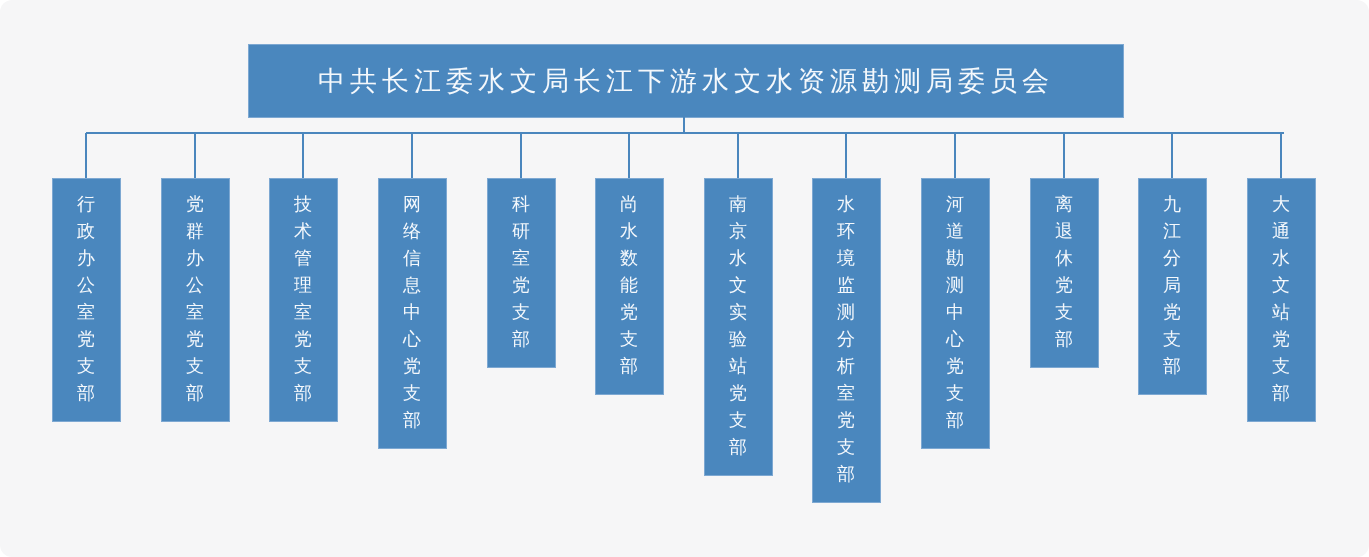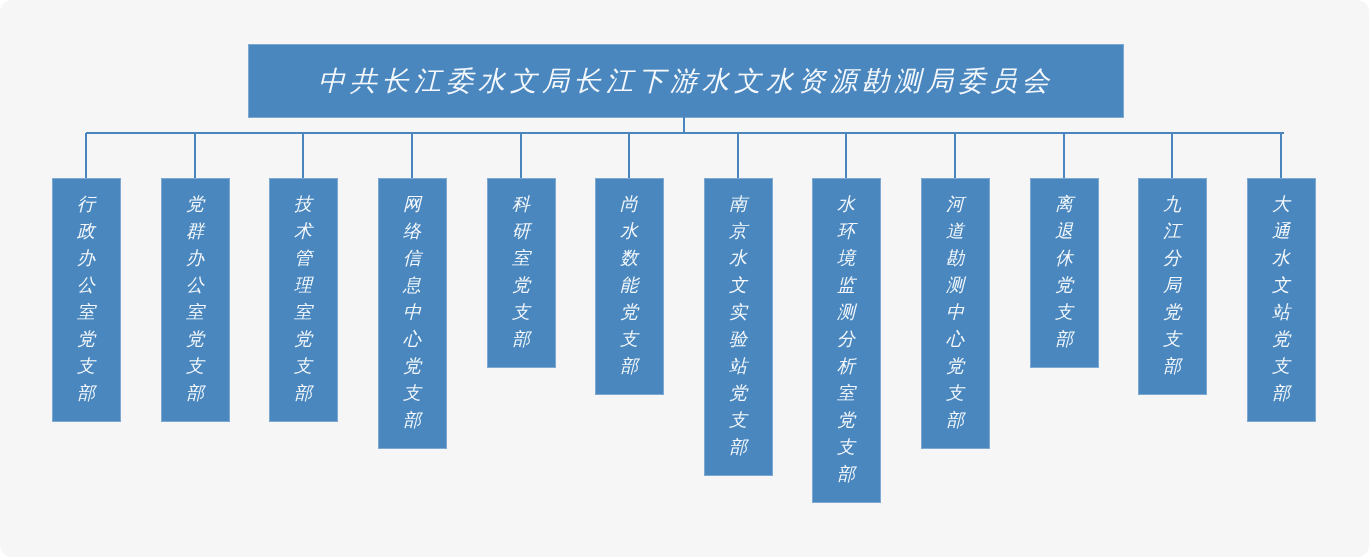--- a/index.html
+++ b/index.html
@@ -8,21 +8,20 @@
     background: #ffffff;
     font-family: "Liberation Sans", sans-serif;
   }
   .canvas {
     position: relative;
     width: 1369px;
     height: 557px;
     background: #f6f6f7;
     border-radius: 12px;
     overflow: hidden;
-    font-style: italic;
   }
   
   .root-box {
     position: absolute;
     left: 248px;
     top: 44px;
     width: 876px;
     height: 74px;
     box-sizing: border-box;
     background: #4a87be;

